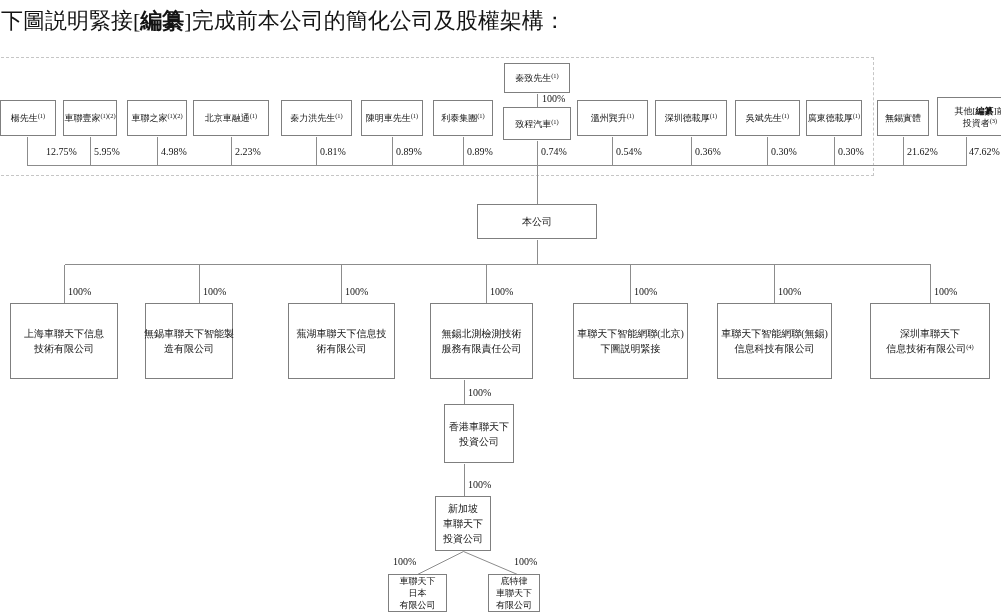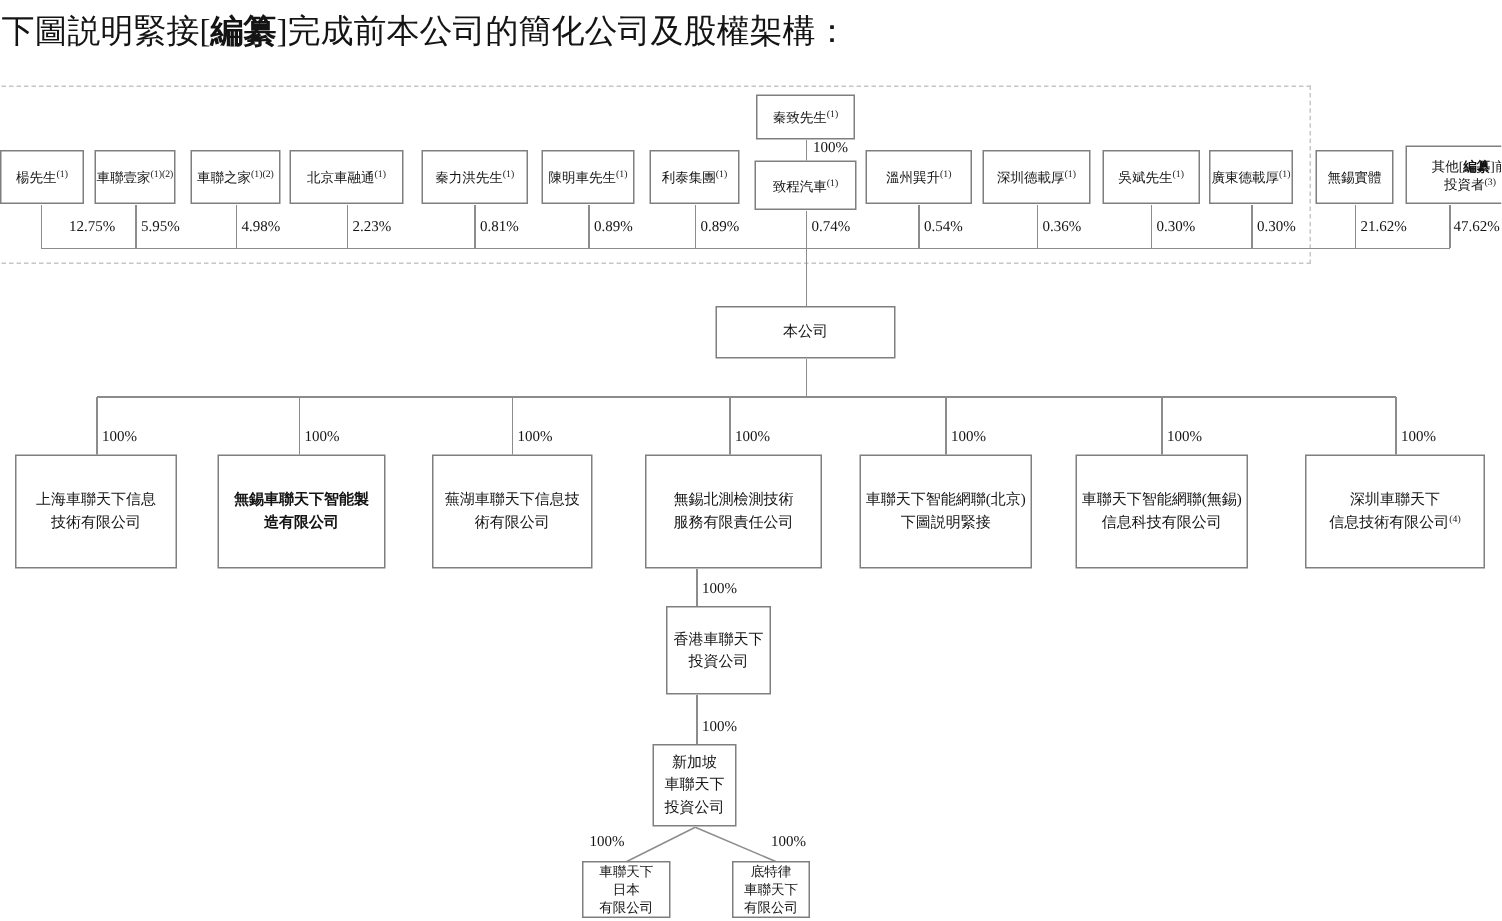--- a/index.html
+++ b/index.html
@@ -134,31 +134,31 @@
       </div>
       <div class="pct" style="left: 969px; top: 146px;">47.62%</div>
       <div class="org-box" style="left: 477px; top: 204px; width: 120px; height: 35px;">
         <span class="ln"><span>本公司</span></span>
       </div>
       <div class="org-box" style="left: 10px; top: 303px; width: 108px; height: 76px;">
         <span class="ln"><span>上海車聯天下信息</span></span>
         <span class="ln"><span>技術有限公司</span></span>
       </div>
       <div class="pct" style="left: 68px; top: 286px;">100%</div>
-      <div class="org-box" style="left: 145px; top: 303px; width: 112px; height: 76px; font-weight: bold;">
+      <div class="org-box" style="left: 145px; top: 303px; width: 88px; height: 76px;">
         <span class="ln"><span>無錫車聯天下智能製</span></span>
         <span class="ln"><span>造有限公司</span></span>
       </div>
       <div class="pct" style="left: 203px; top: 286px;">100%</div>
       <div class="org-box" style="left: 288px; top: 303px; width: 107px; height: 76px;">
         <span class="ln"><span>蕪湖車聯天下信息技</span></span>
         <span class="ln"><span>術有限公司</span></span>
       </div>
       <div class="pct" style="left: 345px; top: 286px;">100%</div>
-      <div class="org-box" style="left: 430px; top: 303px; width: 118px; height: 76px;">
+      <div class="org-box" style="left: 430px; top: 303px; width: 103px; height: 76px;">
         <span class="ln"><span>無錫北測檢測技術</span></span>
         <span class="ln"><span>服務有限責任公司</span></span>
       </div>
       <div class="pct" style="left: 490px; top: 286px;">100%</div>
       <div class="org-box" style="left: 573px; top: 303px; width: 115px; height: 76px;">
         <span class="ln"><span>車聯天下智能網聯(北京)</span></span>
         <span class="ln"><span>下圖説明緊接</span></span>
       </div>
       <div class="pct" style="left: 634px; top: 286px;">100%</div>
       <div class="org-box" style="left: 717px; top: 303px; width: 115px; height: 76px;">

